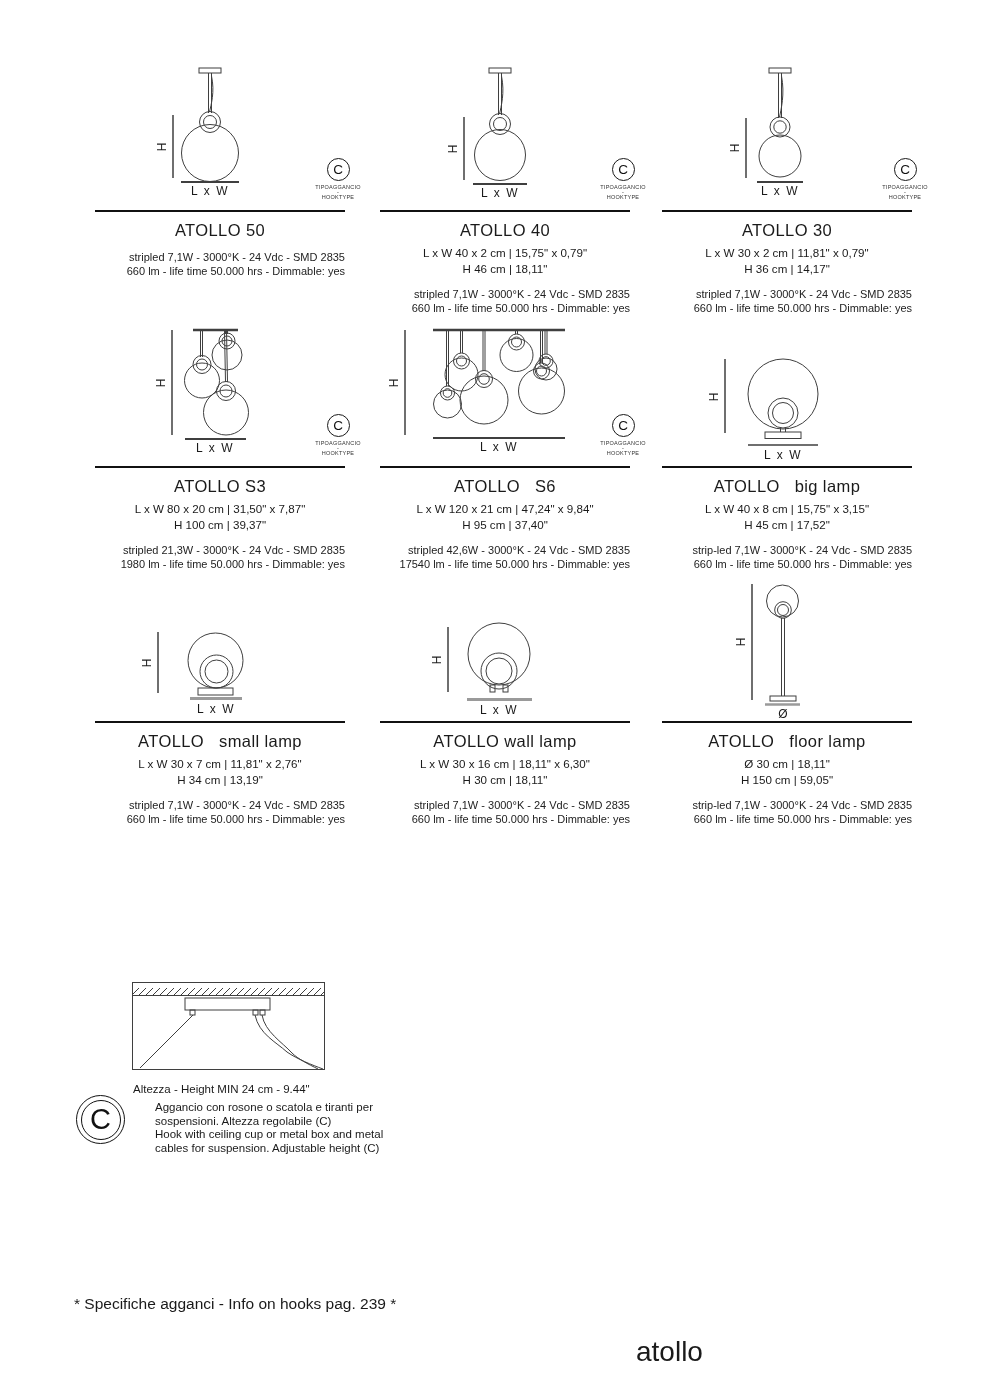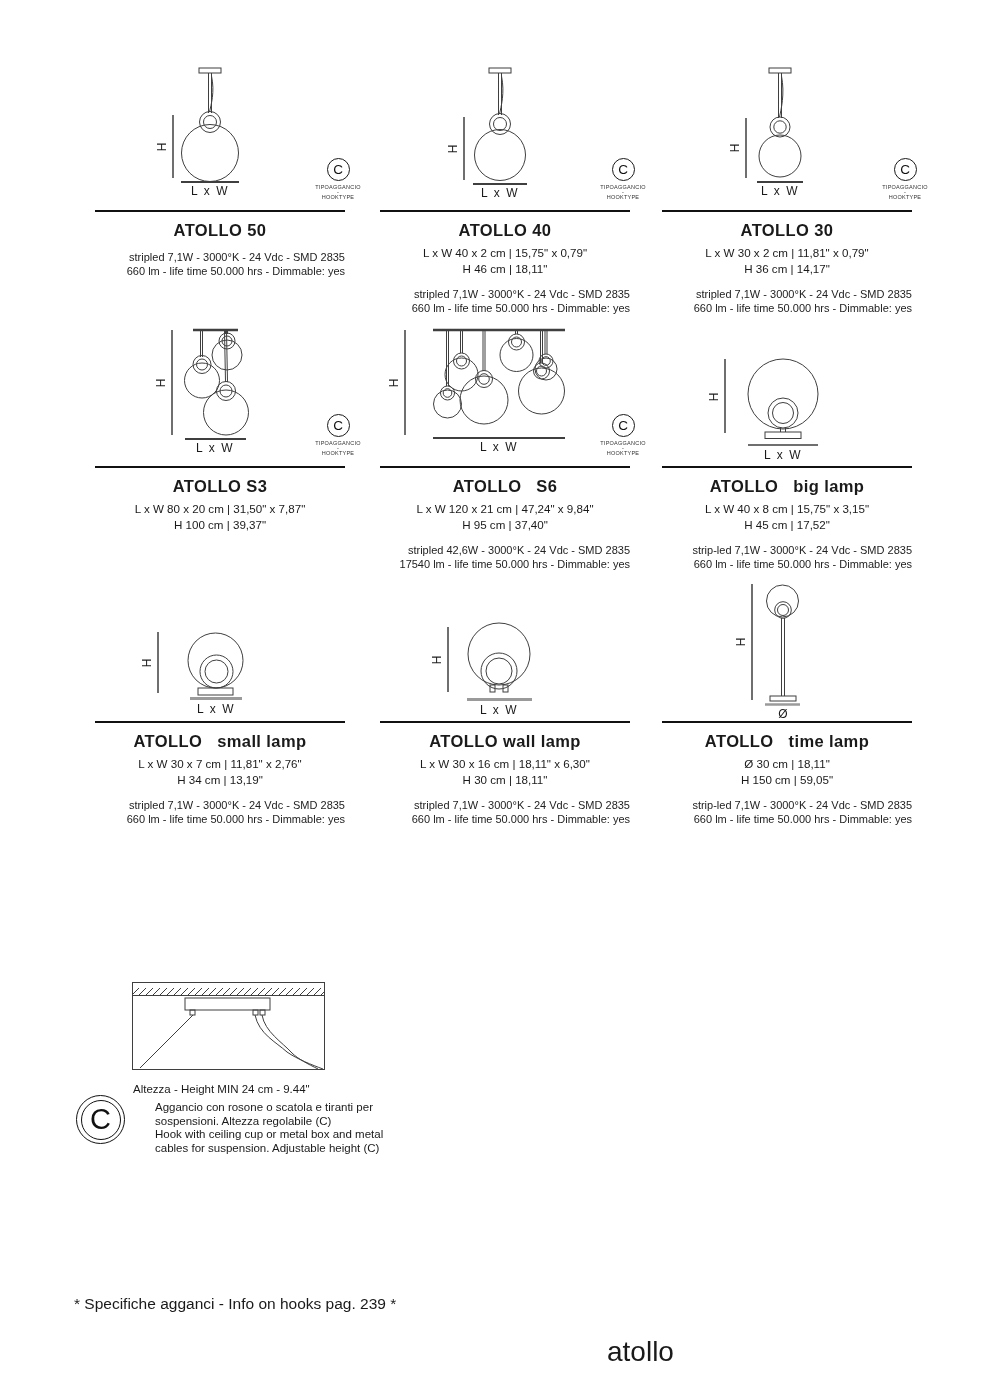--- a/index.html
+++ b/index.html
@@ -4,41 +4,41 @@
 <style>
   html,body{margin:0;padding:0;background:#ffffff;}
   .page{position:relative;width:1000px;height:1400px;background:#fff;overflow:hidden;
         font-family:"Liberation Sans","DejaVu Sans",sans-serif;color:#1a1a1a;}
   .cell{position:absolute;width:250px;}
   .draw{position:relative;}
   .row12 .draw{height:150px;}
   .row3 .draw{height:140px;}
   .draw svg{display:block;margin:0 auto;}
   .divider{border-top:2.6px solid #111;width:250px;}
-  .title{margin:9px 0 0 0;font-size:16.5px;font-weight:700;letter-spacing:.4px;
+  .title{margin:9px 0 0 0;font-size:16.5px;font-weight:400;letter-spacing:.4px;
          text-align:center;white-space:pre;}
   .dims{margin:5px 0 0 0;font-size:11.6px;line-height:16px;text-align:center;}
   .specs{margin:10px 0 0 0;font-size:11px;line-height:14px;text-align:right;color:#222;}
   .hook{position:absolute;left:205px;top:98px;width:76px;text-align:center;}
   .hook-c{width:21px;height:21px;border:1.5px solid #1a1a1a;border-radius:50%;
           margin:0 auto 4px auto;display:flex;align-items:center;justify-content:center;
           font-size:13.5px;color:#111;}
   .hook-l{font-size:5.5px;line-height:5px;letter-spacing:.25px;color:#333;}
   svg text{fill:#1a1a1a;font-family:"Liberation Sans","DejaVu Sans",sans-serif;}
   .lxw{font-size:12px;letter-spacing:1.6px;text-anchor:middle;}
   .hlab{font-size:12px;text-anchor:middle;}
   .height-note{position:absolute;left:133px;top:1083px;font-size:11.5px;}
   .hook-text{position:absolute;left:133px;top:1101px;width:248px;font-size:11.5px;line-height:13.7px;margin-left:22px;}
   .bigc{position:absolute;left:76px;top:1095px;width:47px;height:47px;border:1.7px solid #111;
         border-radius:50%;display:flex;align-items:center;justify-content:center;}
   .bigc-inner{width:38px;height:38px;border:1.7px solid #111;border-radius:50%;
         display:flex;align-items:center;justify-content:center;font-size:29px;color:#111;}
   .footnote{position:absolute;left:74px;top:1295px;font-size:15.5px;}
   .pagenum{position:absolute;left:192px;top:1414px;font-size:38px;text-align:center;}
-  .brand{position:absolute;left:607px;top:1336px;font-size:28px;}
+  .brand{position:absolute;left:636px;top:1336px;font-size:28px;}
 </style>
 </head>
 <body>
 
 <div class="page">
 
   <section class="cell row12" style="left:95px;top:60px">
     <div class="draw">
       <svg width="250" height="150" viewBox="0 0 250 150">
         <g stroke="#3f3f3f" fill="none" stroke-width="1">
@@ -181,20 +181,24 @@
         <div class="hook-l">TIPOAGGANCIO</div>
         <div class="hook-l">-</div>
         <div class="hook-l">HOOKTYPE</div>
       </div>
     </div>
     <div class="divider"></div>
     <h3 class="title">ATOLLO S3</h3>
     <div class="dims">
       <div>L x W 80 x 20 cm | 31,50" x 7,87"</div>
         <div>H 100 cm | 39,37"</div>
+    </div>
+    <div class="specs">
+      <div>stripled 21,3W - 3000°K - 24 Vdc - SMD 2835</div>
+        <div>1980 lm - life time 50.000 hrs - Dimmable: yes</div>
     </div>
   </section>
 
   <section class="cell row12" style="left:380px;top:316px">
     <div class="draw">
       <svg width="250" height="150" viewBox="0 0 250 150">
         <g stroke="#3f3f3f" fill="none" stroke-width="1">
           <line x1="53" y1="14" x2="185" y2="14" stroke-width="2.5"></line>
           <line x1="66.5" y1="15" x2="66.5" y2="70"></line>
             <line x1="68.5" y1="15" x2="68.5" y2="70"></line>
@@ -348,21 +352,21 @@
           <line x1="122.5" y1="37" x2="122.5" y2="115"></line>
           <rect x="108" y="115" width="26" height="5"></rect>
           <line x1="90" y1="3" x2="90" y2="119" stroke-width="1.5"></line>
           <line x1="103" y1="123.5" x2="138" y2="123.5" stroke="#9a9a9a" stroke-width="2.5"></line>
         </g>
         <text class="hlab" x="80" y="64" transform="rotate(-90 80 61)">H</text>
         <text class="lxw" x="121" y="137" style="letter-spacing:0">Ø</text>
       </svg>
     </div>
     <div class="divider"></div>
-    <h3 class="title">ATOLLO   time lamp</h3>
+    <h3 class="title">ATOLLO   floor lamp</h3>
     <div class="dims">
       <div>Ø 30 cm | 18,11"</div>
         <div>H 150 cm | 59,05"</div>
     </div>
     <div class="specs">
       <div>strip-led 7,1W - 3000°K - 24 Vdc - SMD 2835</div>
         <div>660 lm - life time 50.000 hrs - Dimmable: yes</div>
     </div>
   </section>
 

